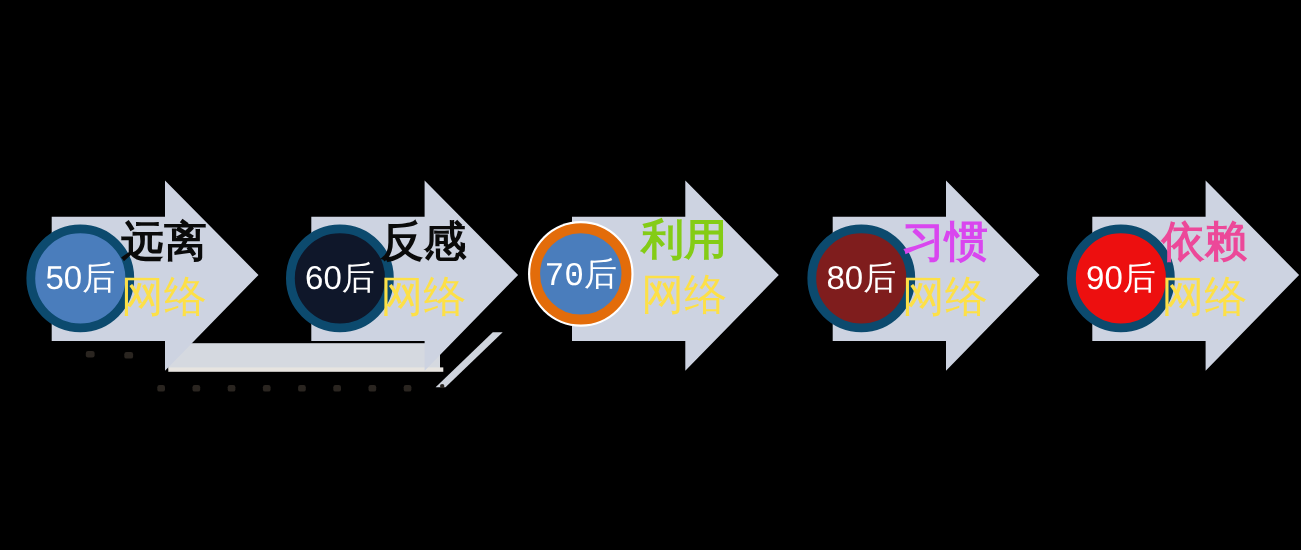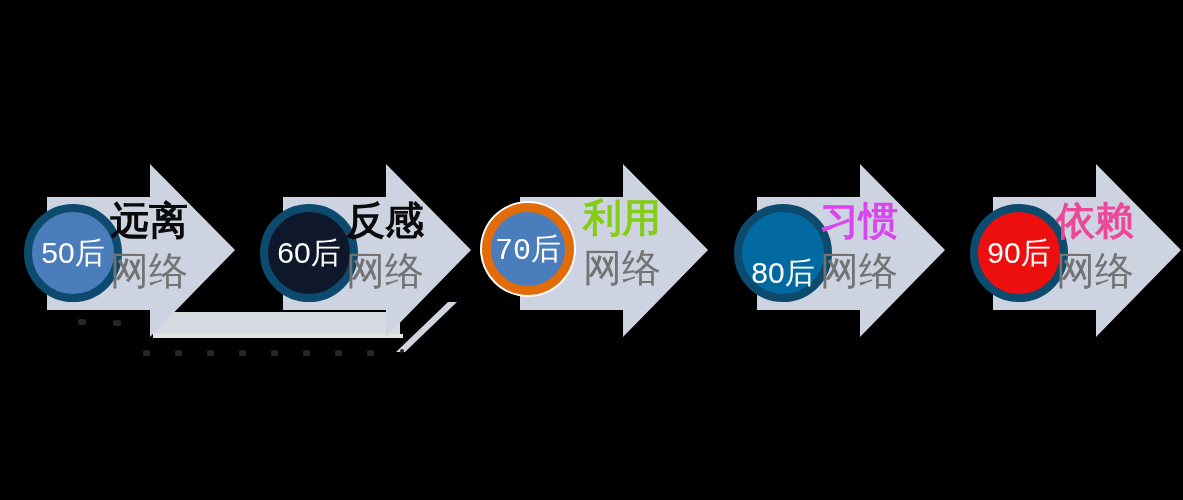--- a/index.html
+++ b/index.html
@@ -89,21 +89,21 @@
     white-space: nowrap;
   }
   .attitude {
     display: block;
     font-weight: bold;
     color: #0a0a0a;
   }
   .object {
     display: block;
     font-weight: normal;
-    color: #737373;
+    color: #fde047;
   }
 </style>
 </head>
 <body>
 
 <div id="canvas">
 
   <div class="shadow-bar"></div>
   <div class="shadow-bar-edge"></div>
   <svg class="shadow-diagonal" width="72" height="60">
@@ -156,21 +156,21 @@
       </div>
       <div class="labels">
         <span class="attitude" style="color: #84cc16;">利用</span>
         <span class="object">网络</span>
       </div>
     </div>
     <div class="step" style="left: 715px; z-index: 5;">
       <svg class="arrow-svg" viewBox="0 0 232 180">
         <polygon points="42,37 145,37 145,4 230,90 145,177 145,150 42,150" fill="#cdd3e1"></polygon>
       </svg>
-      <div class="badge normal" style="background: #0369a1; align-items: flex-end;">
+      <div class="badge normal" style="background: #7f1d1d;">
         <span>80后</span>
       </div>
       <div class="labels">
         <span class="attitude" style="color: #d946ef;">习惯</span>
         <span class="object">网络</span>
       </div>
     </div>
     <div class="step" style="left: 951px; z-index: 6;">
       <svg class="arrow-svg" viewBox="0 0 232 180">
         <polygon points="42,37 145,37 145,4 230,90 145,177 145,150 42,150" fill="#cdd3e1"></polygon>

